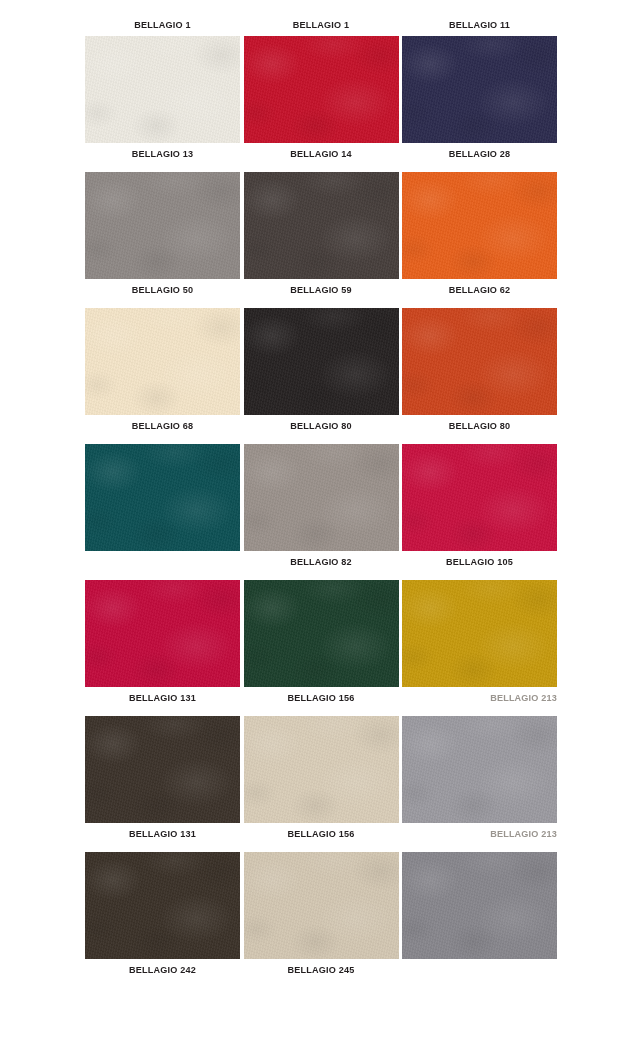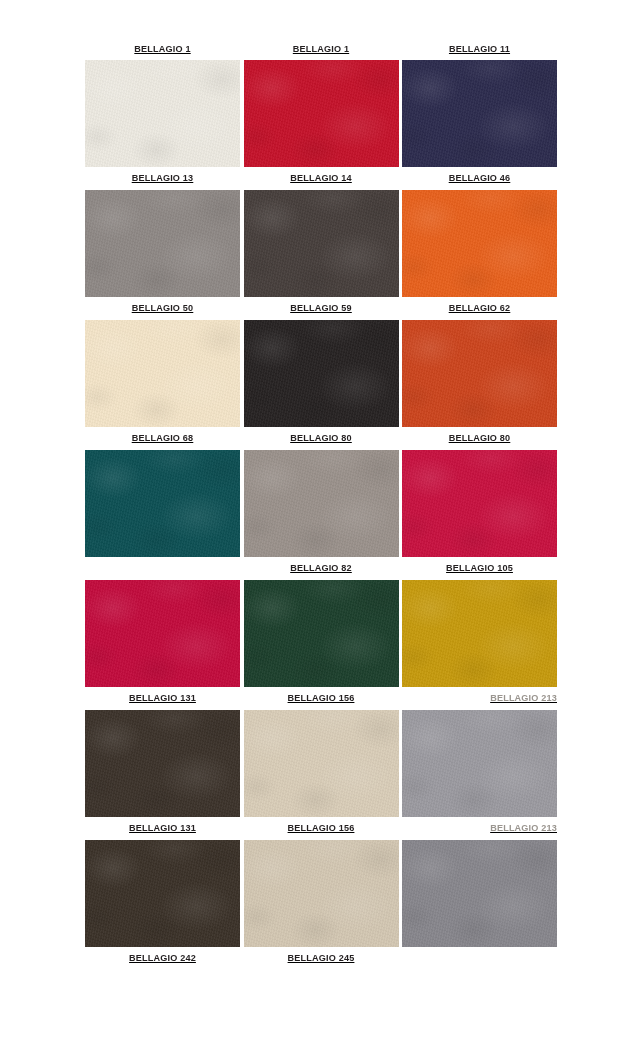--- a/index.html
+++ b/index.html
@@ -19,32 +19,31 @@
     position: relative;
     width: 640px;
     height: 1054px;
     background: #ffffff;
     box-sizing: border-box;
   }
 
   .swatch-grid {
     position: absolute;
     left: 85px;
-    top: 38px;
+    top: 14px;
     width: 413px;
     display: grid;
     grid-template-columns: repeat(3, 155px);
     column-gap: 3.5px;
     row-gap: 0px;
-    text-decoration: underline;
   }
 
   .swatch-cell {
     width: 155px;
-    margin-bottom: 1px;
+    margin-bottom: 7px;
   }
 
   .swatch-label {
     display: block;
     text-align: center;
     font-size: 9.1px;
     font-weight: bold;
     letter-spacing: 0.18px;
     color: #231f20;
     line-height: 22px;
@@ -104,21 +103,21 @@
     <div class="swatch-cell">
       <span class="swatch-chip" style="background-color: rgb(237, 234, 225);"></span>
       <span class="swatch-label">BELLAGIO 13</span>
     </div>
     <div class="swatch-cell">
       <span class="swatch-chip" style="background-color: rgb(197, 17, 42);"></span>
       <span class="swatch-label">BELLAGIO 14</span>
     </div>
     <div class="swatch-cell">
       <span class="swatch-chip" style="background-color: rgb(44, 43, 78);"></span>
-      <span class="swatch-label">BELLAGIO 46</span>
+      <span class="swatch-label">BELLAGIO 28</span>
     </div>
 
     <div class="swatch-cell">
       <span class="swatch-chip" style="background-color: rgb(142, 136, 133);"></span>
       <span class="swatch-label">BELLAGIO 50</span>
     </div>
     <div class="swatch-cell">
       <span class="swatch-chip" style="background-color: rgb(70, 62, 59);"></span>
       <span class="swatch-label">BELLAGIO 59</span>
     </div>

